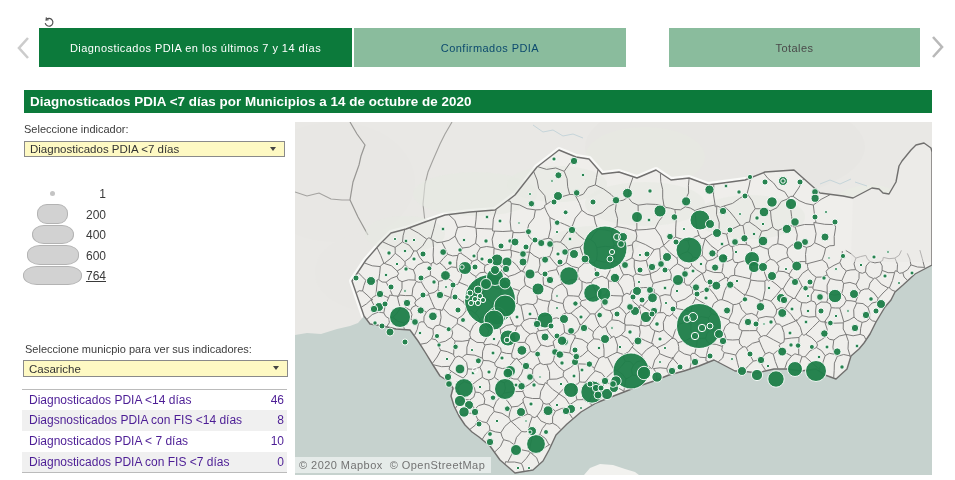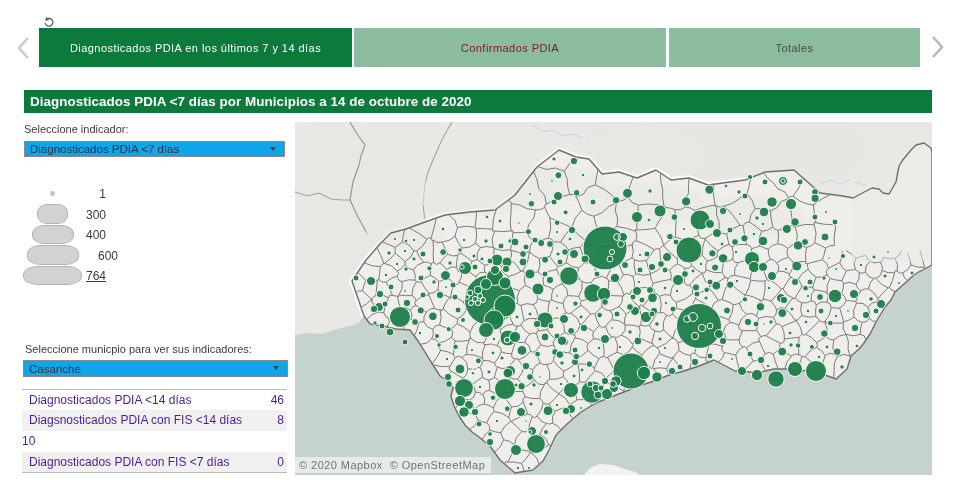--- a/index.html
+++ b/index.html
@@ -3,28 +3,28 @@
 <style>
 html,body{margin:0;padding:0;background:#fff;width:955px;height:480px;overflow:hidden;
 font-family:"Liberation Sans",sans-serif;}
 .abs{position:absolute;}
 
 #undo{left:44px;top:14px;width:10px;height:11px;}
 .chev{color:#c9c9c9;font-size:30px;line-height:22px;}
 .tab{top:28px;height:39px;display:flex;align-items:center;justify-content:center;
 font-size:11px;letter-spacing:0.45px;}
 #tab1{left:39px;width:313px;background:#0c7a3b;color:#fff;}
-#tab2{left:354px;width:312px;background:#8abc9d;color:#7f1d1d;}
+#tab2{left:354px;width:272px;background:#8abc9d;color:#0c4a6e;}
 #tab3{left:669px;width:251px;background:#8abc9d;color:#4a4a4a;}
 
 #title{left:24px;top:90px;width:908px;height:23px;background:#0c7a3b;color:#fff;
 font-weight:bold;font-size:13.4px;letter-spacing:0.05px;display:flex;align-items:center;padding-left:6px;box-sizing:border-box;}
 
 .lbl{font-size:11px;color:#3c3c3c;}
-.dd{border:1px solid #8a8a8a;background:#0ea5e9;font-size:11.5px;color:#333;
+.dd{border:1px solid #8a8a8a;background:#fef9c3;font-size:11.5px;color:#333;
 display:flex;align-items:center;padding-left:5px;box-sizing:border-box;}
 .dd .arr{position:absolute;right:8px;top:5px;width:0;height:0;border-left:3.5px solid transparent;
 border-right:3.5px solid transparent;border-top:4.5px solid #444;}
 
 .band{position:absolute;background:#d2d2d2;border:1px solid #b3b3b3;box-sizing:border-box;}
 .leglab{position:absolute;font-size:12px;color:#3a3a3a;text-align:right;width:30px;}
 
 .trow{position:absolute;left:22px;width:265px;height:20.8px;font-size:12px;color:#4c1d95;
 display:flex;align-items:center;}
 .trow .nm{padding-left:7px;flex:1;}
@@ -47,41 +47,42 @@
 <div class="abs tab" id="tab2">Confirmados PDIA</div>
 <div class="abs tab" id="tab3">Totales</div>
 <div class="abs" id="title">Diagnosticados PDIA &lt;7 días por Municipios a 14 de octubre de 2020</div>
 
 <div class="abs lbl" style="left:24px;top:123px;">Seleccione indicador:</div>
 <div class="abs dd" style="left:24px;top:141px;width:261px;height:16px;">Diagnosticados PDIA &lt;7 días<span class="arr"></span></div>
 
 <div class="abs" style="left:50px;top:191px;width:5px;height:5px;border-radius:50%;background:#c4c4c4;"></div>
 <div class="leglab" style="left:76px;top:187px;">1</div>
 <div class="band" style="left:36.7px;top:204px;width:31.7px;height:19.5px;border-radius:10px/9px;"></div>
-<div class="leglab" style="left:76px;top:207.5px;">300</div>
+<div class="leglab" style="left:76px;top:207.5px;">200</div>
 <div class="band" style="left:32.3px;top:224.5px;width:41.9px;height:19.5px;border-radius:12px/9px;"></div>
 <div class="leglab" style="left:76px;top:228px;">400</div>
 <div class="band" style="left:27.3px;top:245px;width:51.3px;height:19.5px;border-radius:13px/9px;"></div>
-<div class="leglab" style="left:88px;top:248.5px;">600</div>
+<div class="leglab" style="left:76px;top:248.5px;">600</div>
 <div class="band" style="left:22.9px;top:265.5px;width:59.3px;height:19.5px;border-radius:14px/9px;"></div>
 <div class="leglab" style="left:76px;top:269px;text-decoration:underline;">764</div>
 
 <div class="abs lbl" style="left:25px;top:343px;">Seleccione municpio para ver sus indicadores:</div>
 <div class="abs dd" style="left:23px;top:360px;width:265px;height:17px;">Casariche<span class="arr"></span></div>
 
 <div class="abs" style="left:22px;top:388.5px;width:265px;height:1px;background:#bbb;"></div>
 <div class="trow" style="top:389.2px;">
     <span class="nm">Diagnosticados PDIA &lt;14 días</span>
     <span class="vl">46</span>
   </div>
 <div class="trow zeb" style="top:410px;justify-content:center;">
     <span class="nm">Diagsnosticados PDIA con FIS &lt;14 días</span>
     <span class="vl">8</span>
   </div>
 <div class="trow" style="top:430.8px;">
+    <span class="nm">Diagnosticados PDIA &lt; 7 días</span>
     <span class="vl">10</span>
   </div>
 <div class="trow zeb" style="top:451.6px;">
     <span class="nm">Diagnosticados PDIA con FIS &lt;7 días</span>
     <span class="vl">0</span>
   </div>
 <div class="abs" style="left:22px;top:471.5px;width:265px;height:1px;background:#bbb;"></div>
 
 <div class="abs" id="map"><svg width="637" height="353" viewBox="0 0 637 353">
 <rect width="637" height="353" fill="#e9e8e5"></rect>

